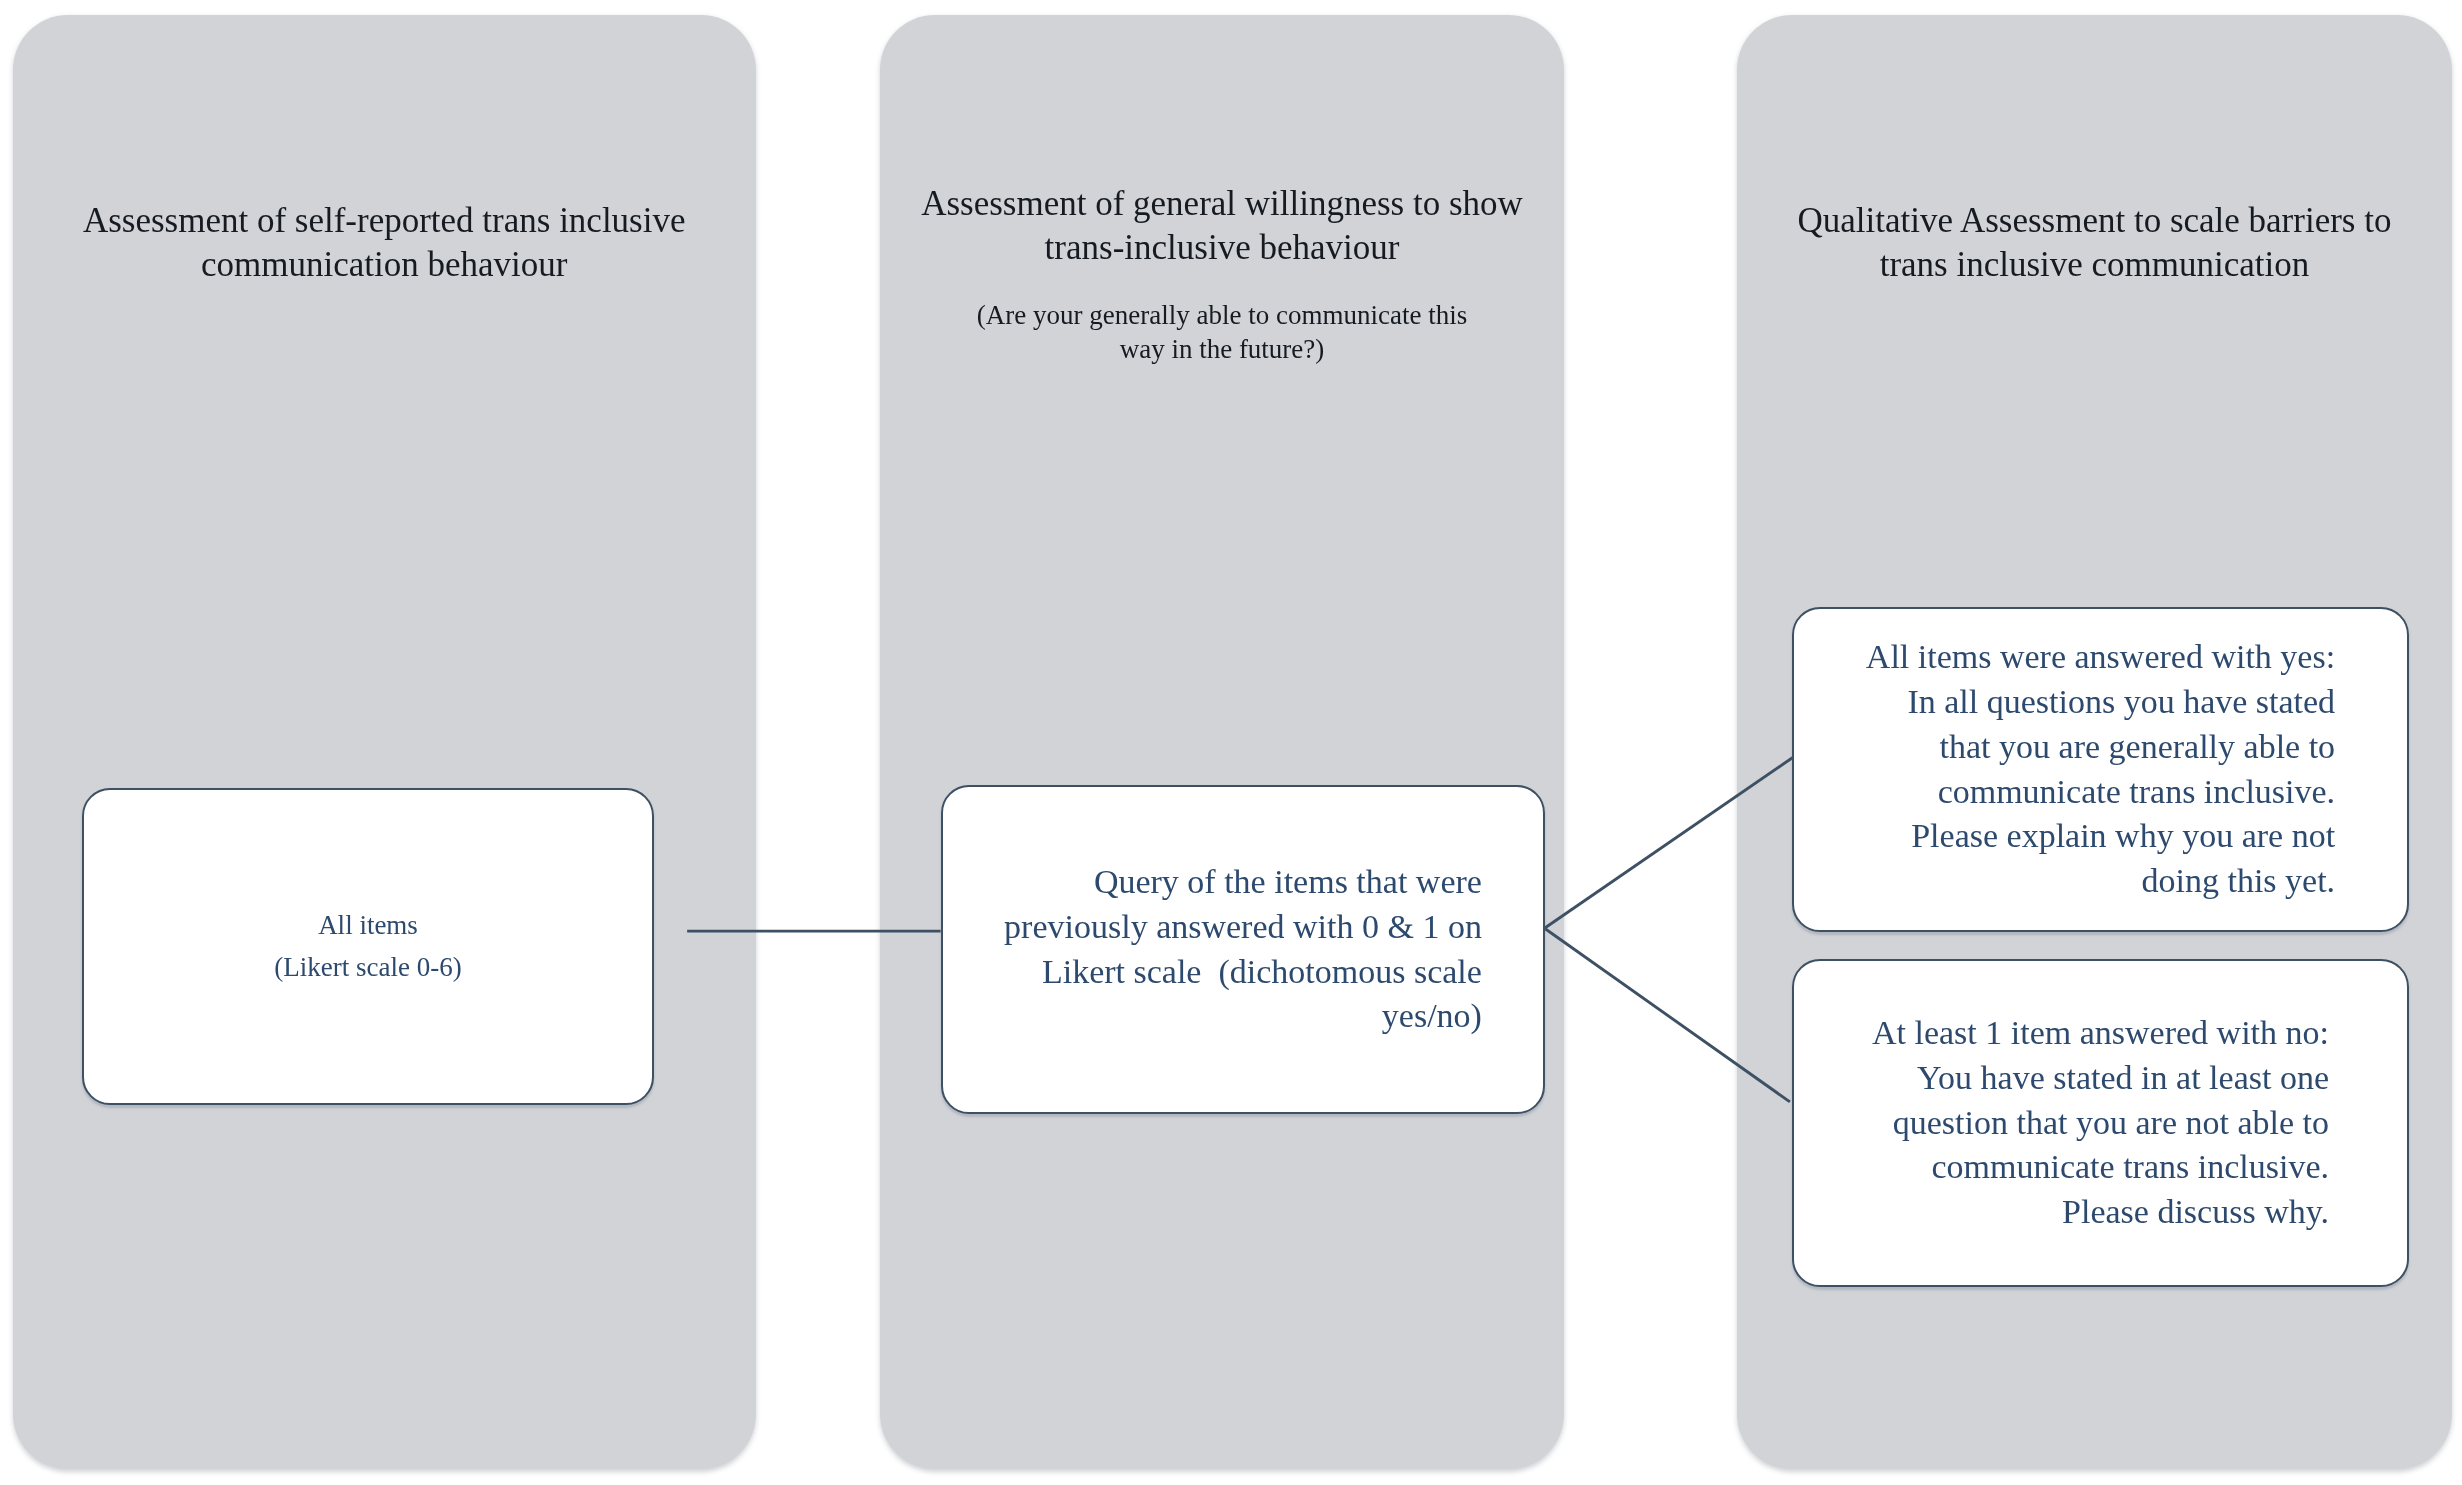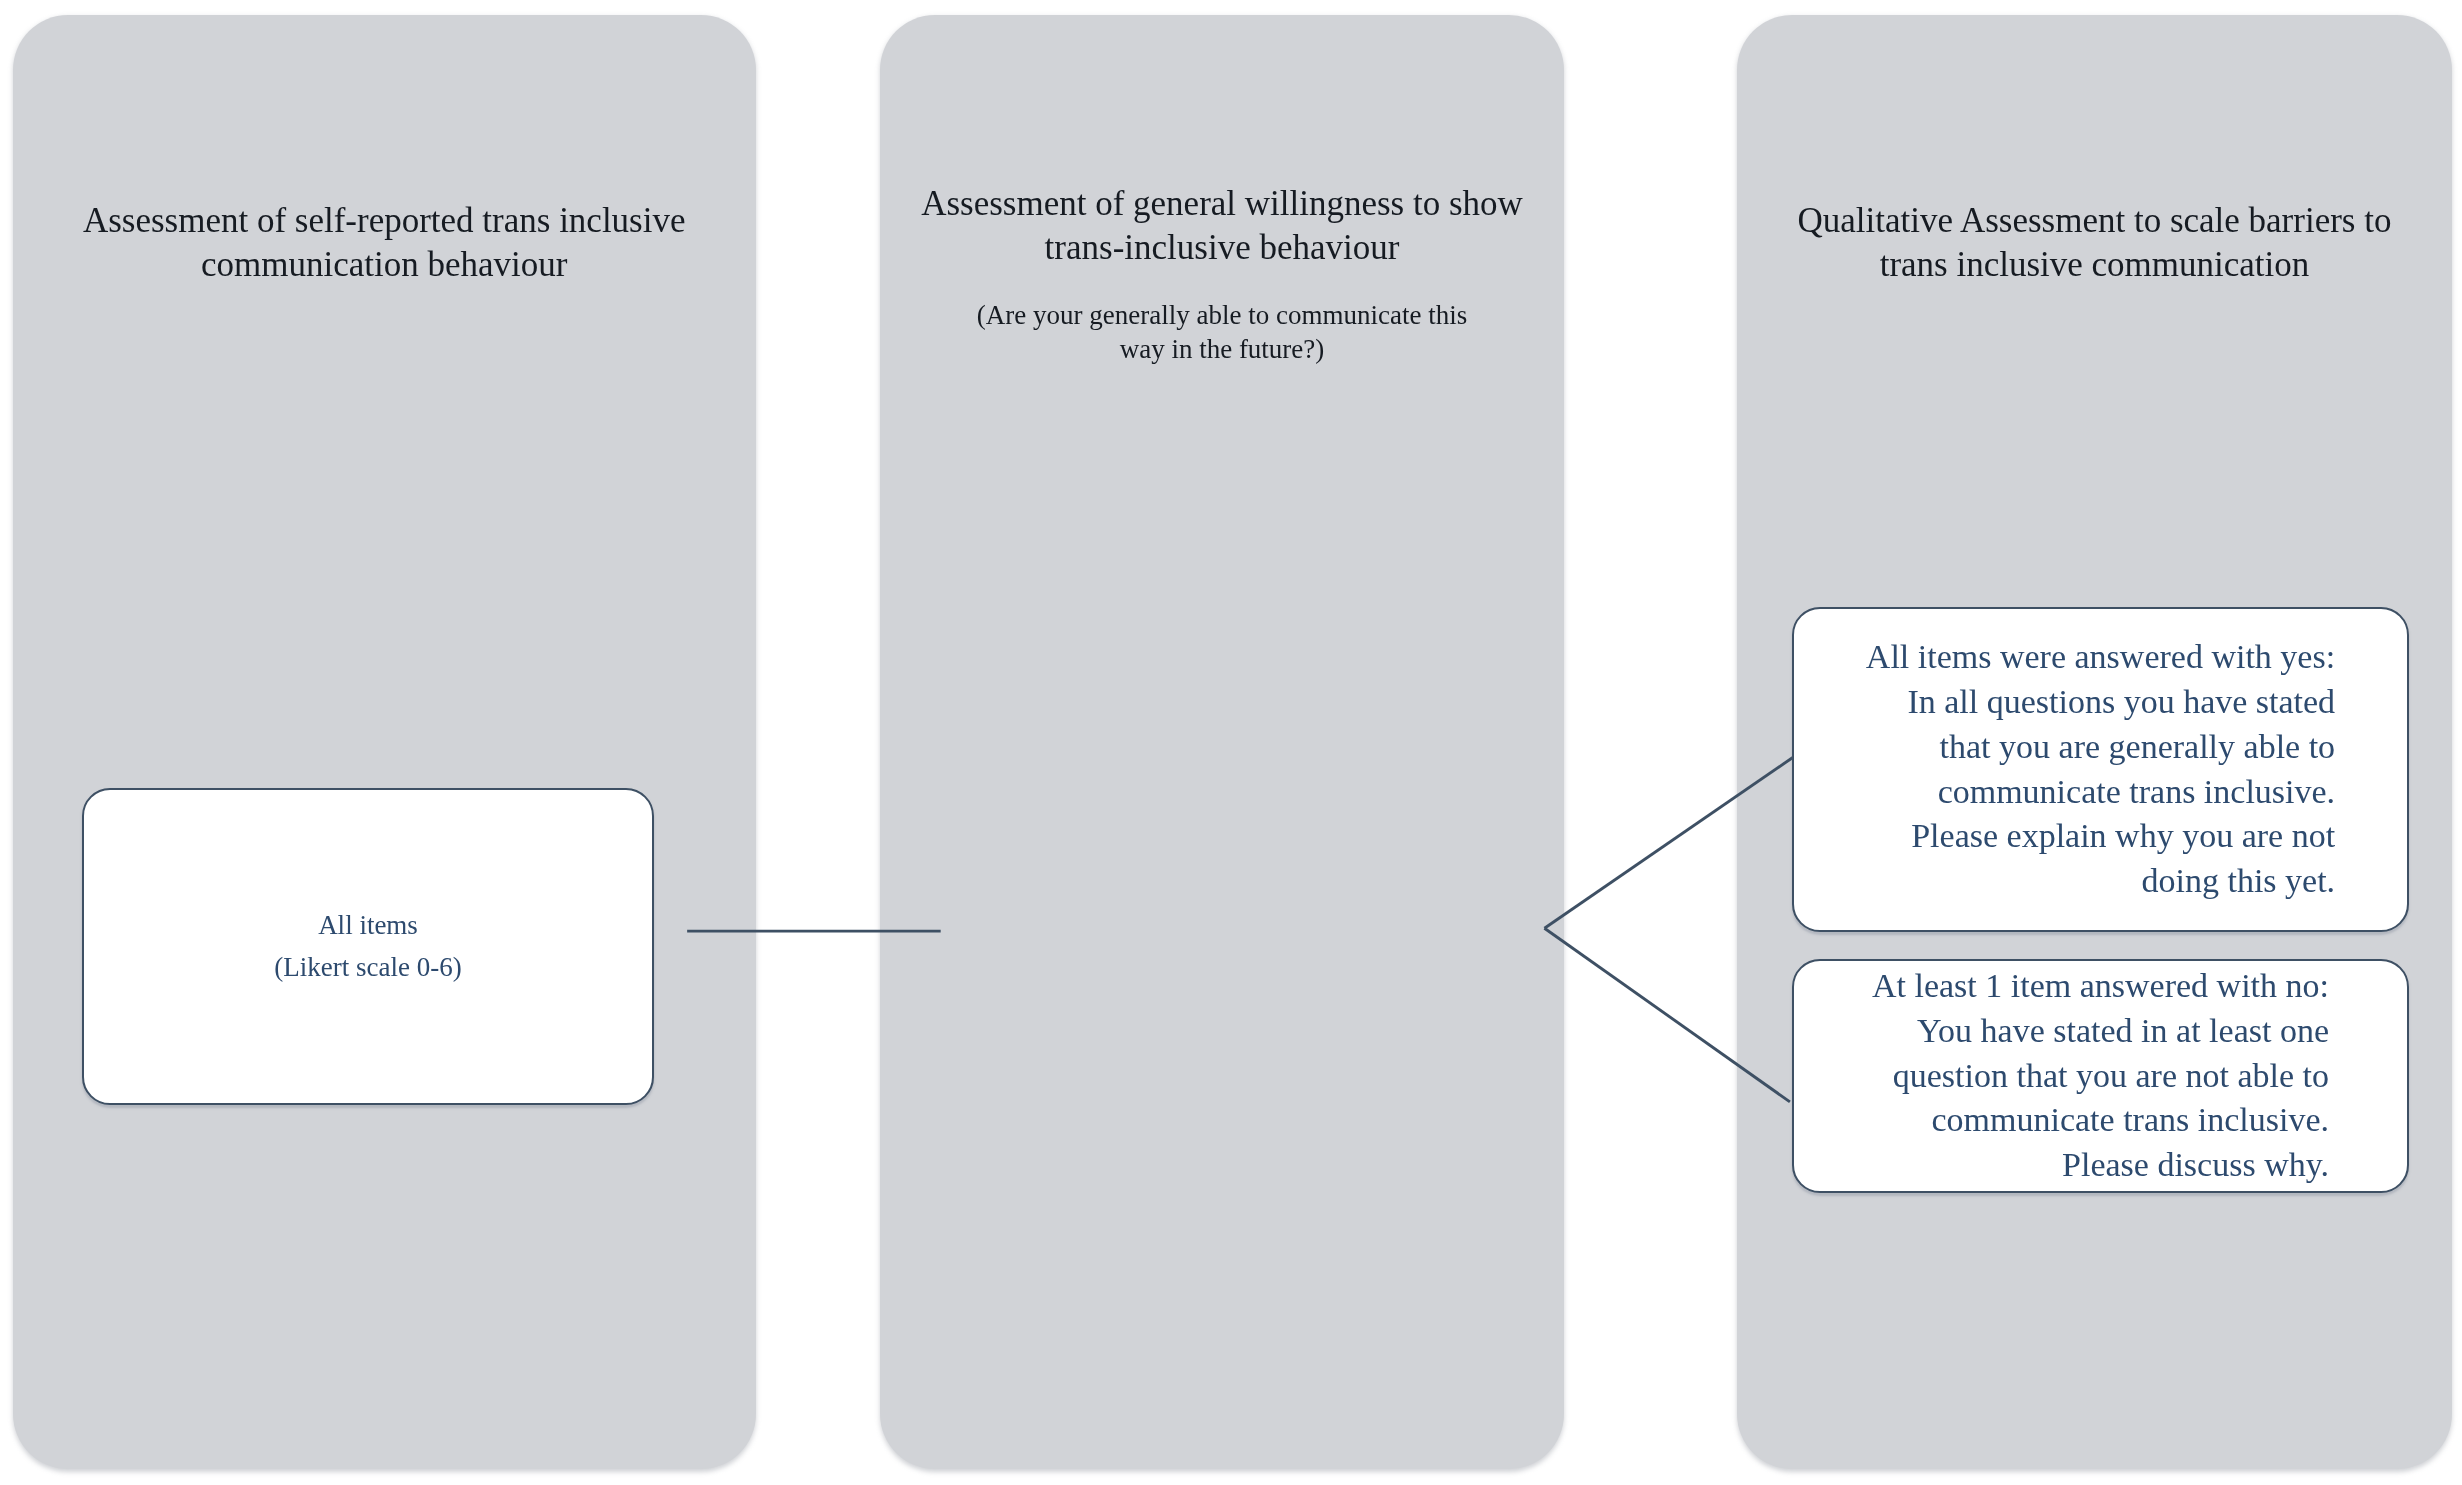--- a/index.html
+++ b/index.html
@@ -71,21 +71,21 @@
     white-space:pre-wrap;
     font-size:34px;
     line-height:1.32;
     padding:0 11.6px;
   }
   .node-all-items{left:82px;top:788px;width:572px;height:317px;}
   .node-all-items .title{font-size:27px;line-height:1.3;white-space:pre-wrap;}
   .node-all-items .subtitle{font-size:27px;line-height:1.3;white-space:pre-wrap;margin-top:7px;}
   .node-query{left:941px;top:785px;width:604px;height:329px;}
   .node-yes{left:1792px;top:607px;width:617px;height:325px;}
-  .node-no{left:1792px;top:959px;width:617px;height:234px;}
+  .node-no{left:1792px;top:959px;width:617px;height:328px;}
 </style>
 </head>
 <body>
 
 <div class="canvas">
 
   <div class="panel panel-left">
     <div class="heading-block hb-side">
       <div class="heading">Assessment of self-reported trans inclusive
 communication behaviour</div>
@@ -112,20 +112,26 @@
     <line x1="1187" y1="1608" x2="1625" y2="1608" stroke="#3e5064" stroke-width="5"></line>
     <line x1="2668" y1="1603" x2="3097" y2="1308" stroke="#3e5064" stroke-width="5"></line>
     <line x1="2668" y1="1603" x2="3092" y2="1903" stroke="#3e5064" stroke-width="5"></line>
   </svg>
 
   <div class="node node-all-items">
     <div class="title">All items</div>
     <div class="subtitle">(Likert scale 0-6)</div>
   </div>
 
+  <div class="node node-query">
+    <div class="body">Query of the items that were
+previously answered with 0 &amp; 1 on
+Likert scale  (dichotomous scale
+yes/no)</div>
+  </div>
 
   <div class="node node-yes">
     <div class="body">All items were answered with yes:
 In all questions you have stated
 that you are generally able to
 communicate trans inclusive.
 Please explain why you are not
 doing this yet.</div>
   </div>
 

